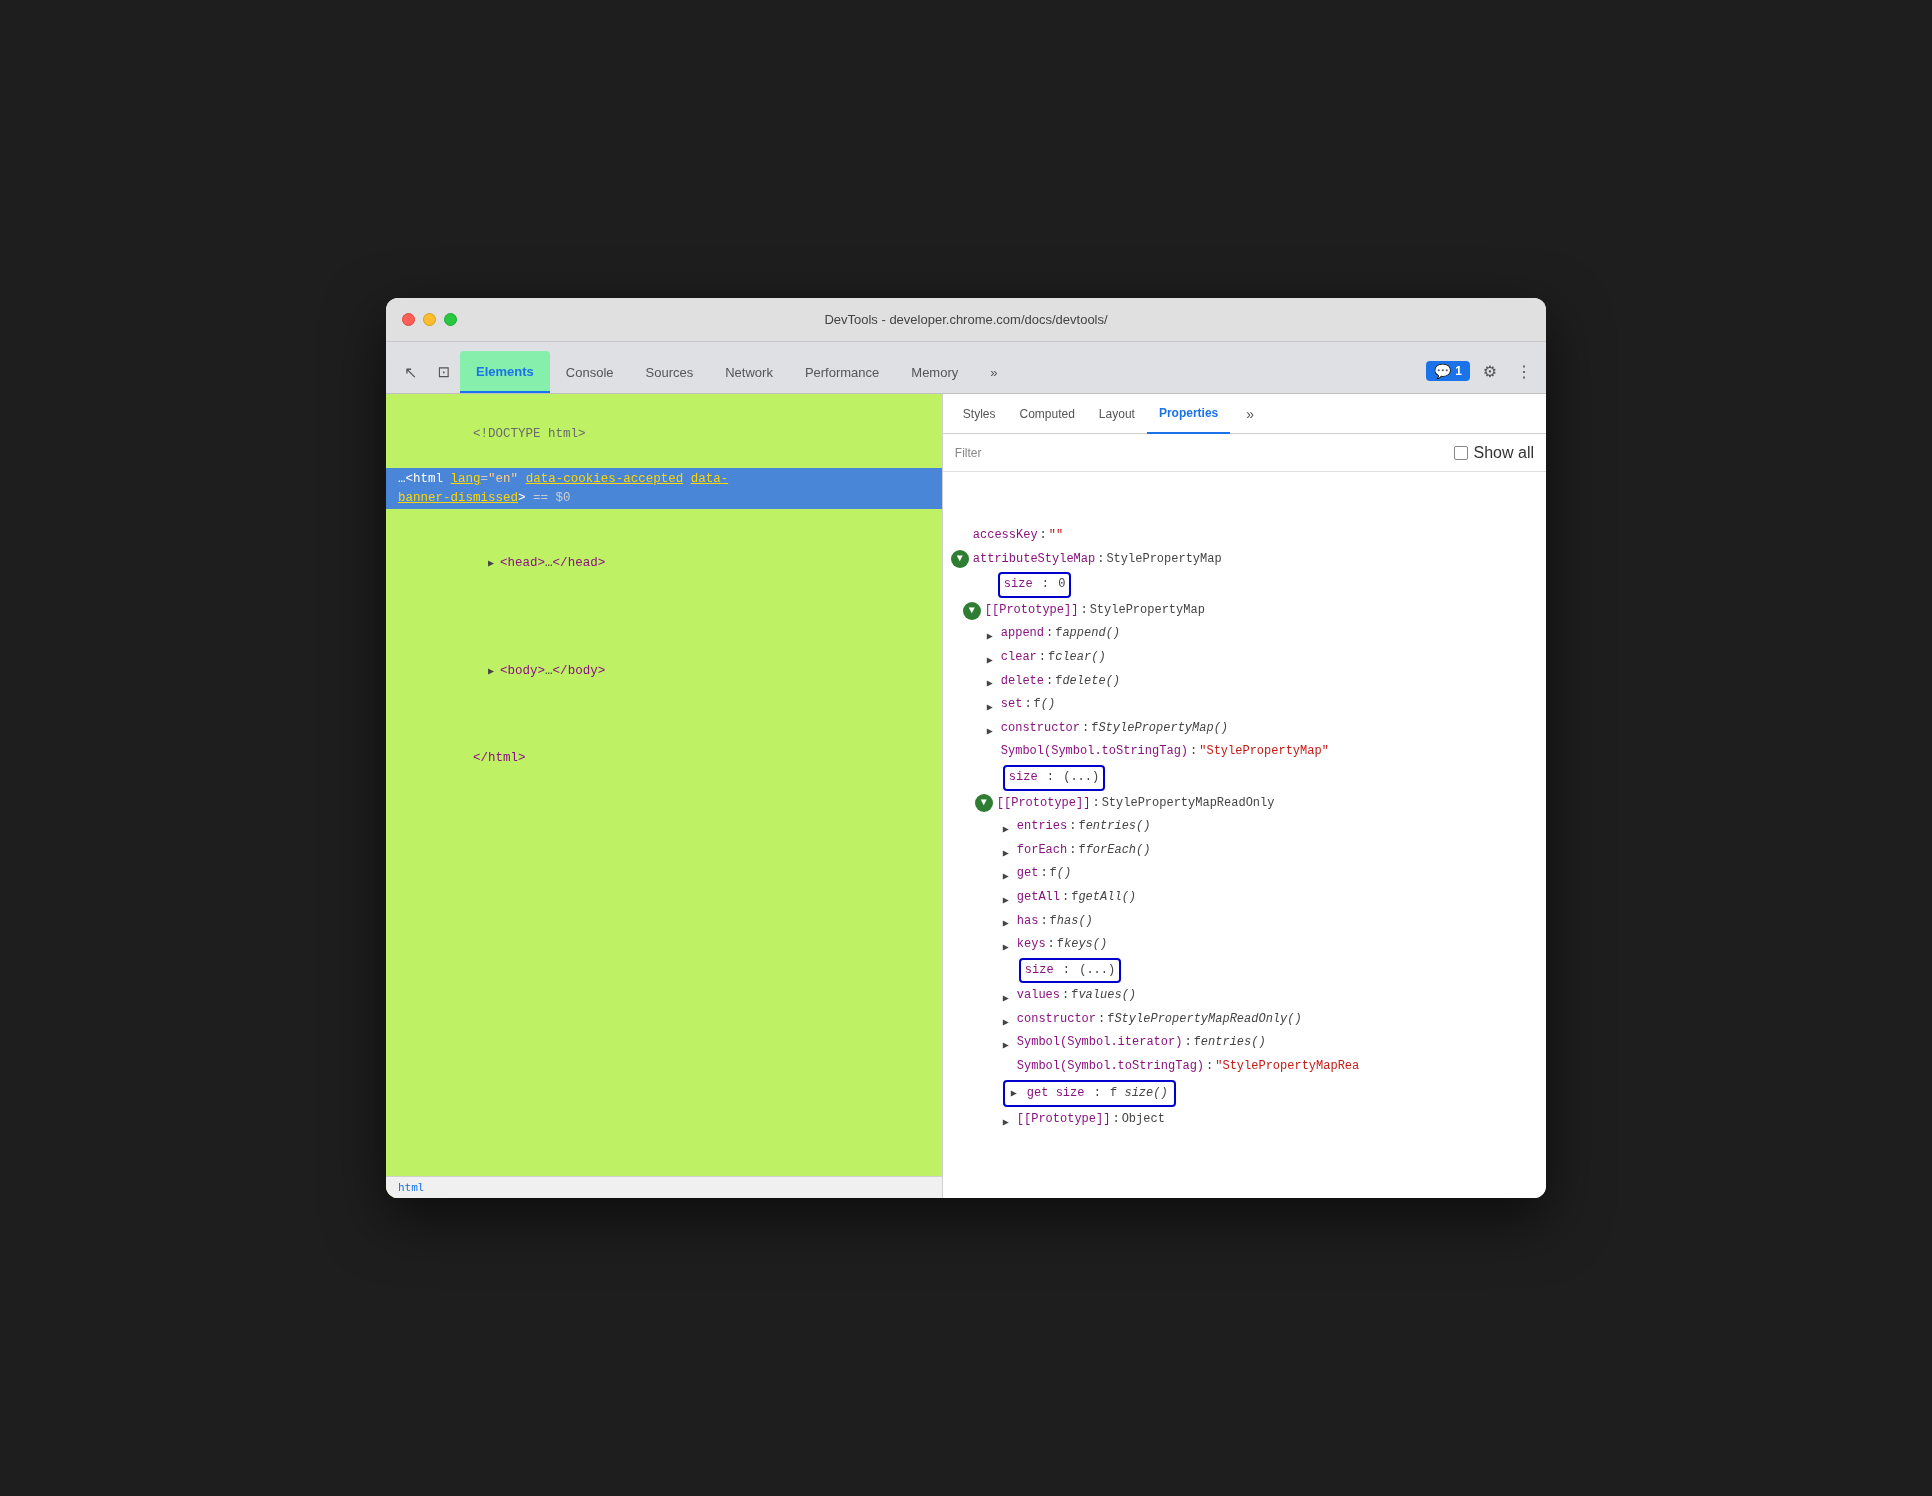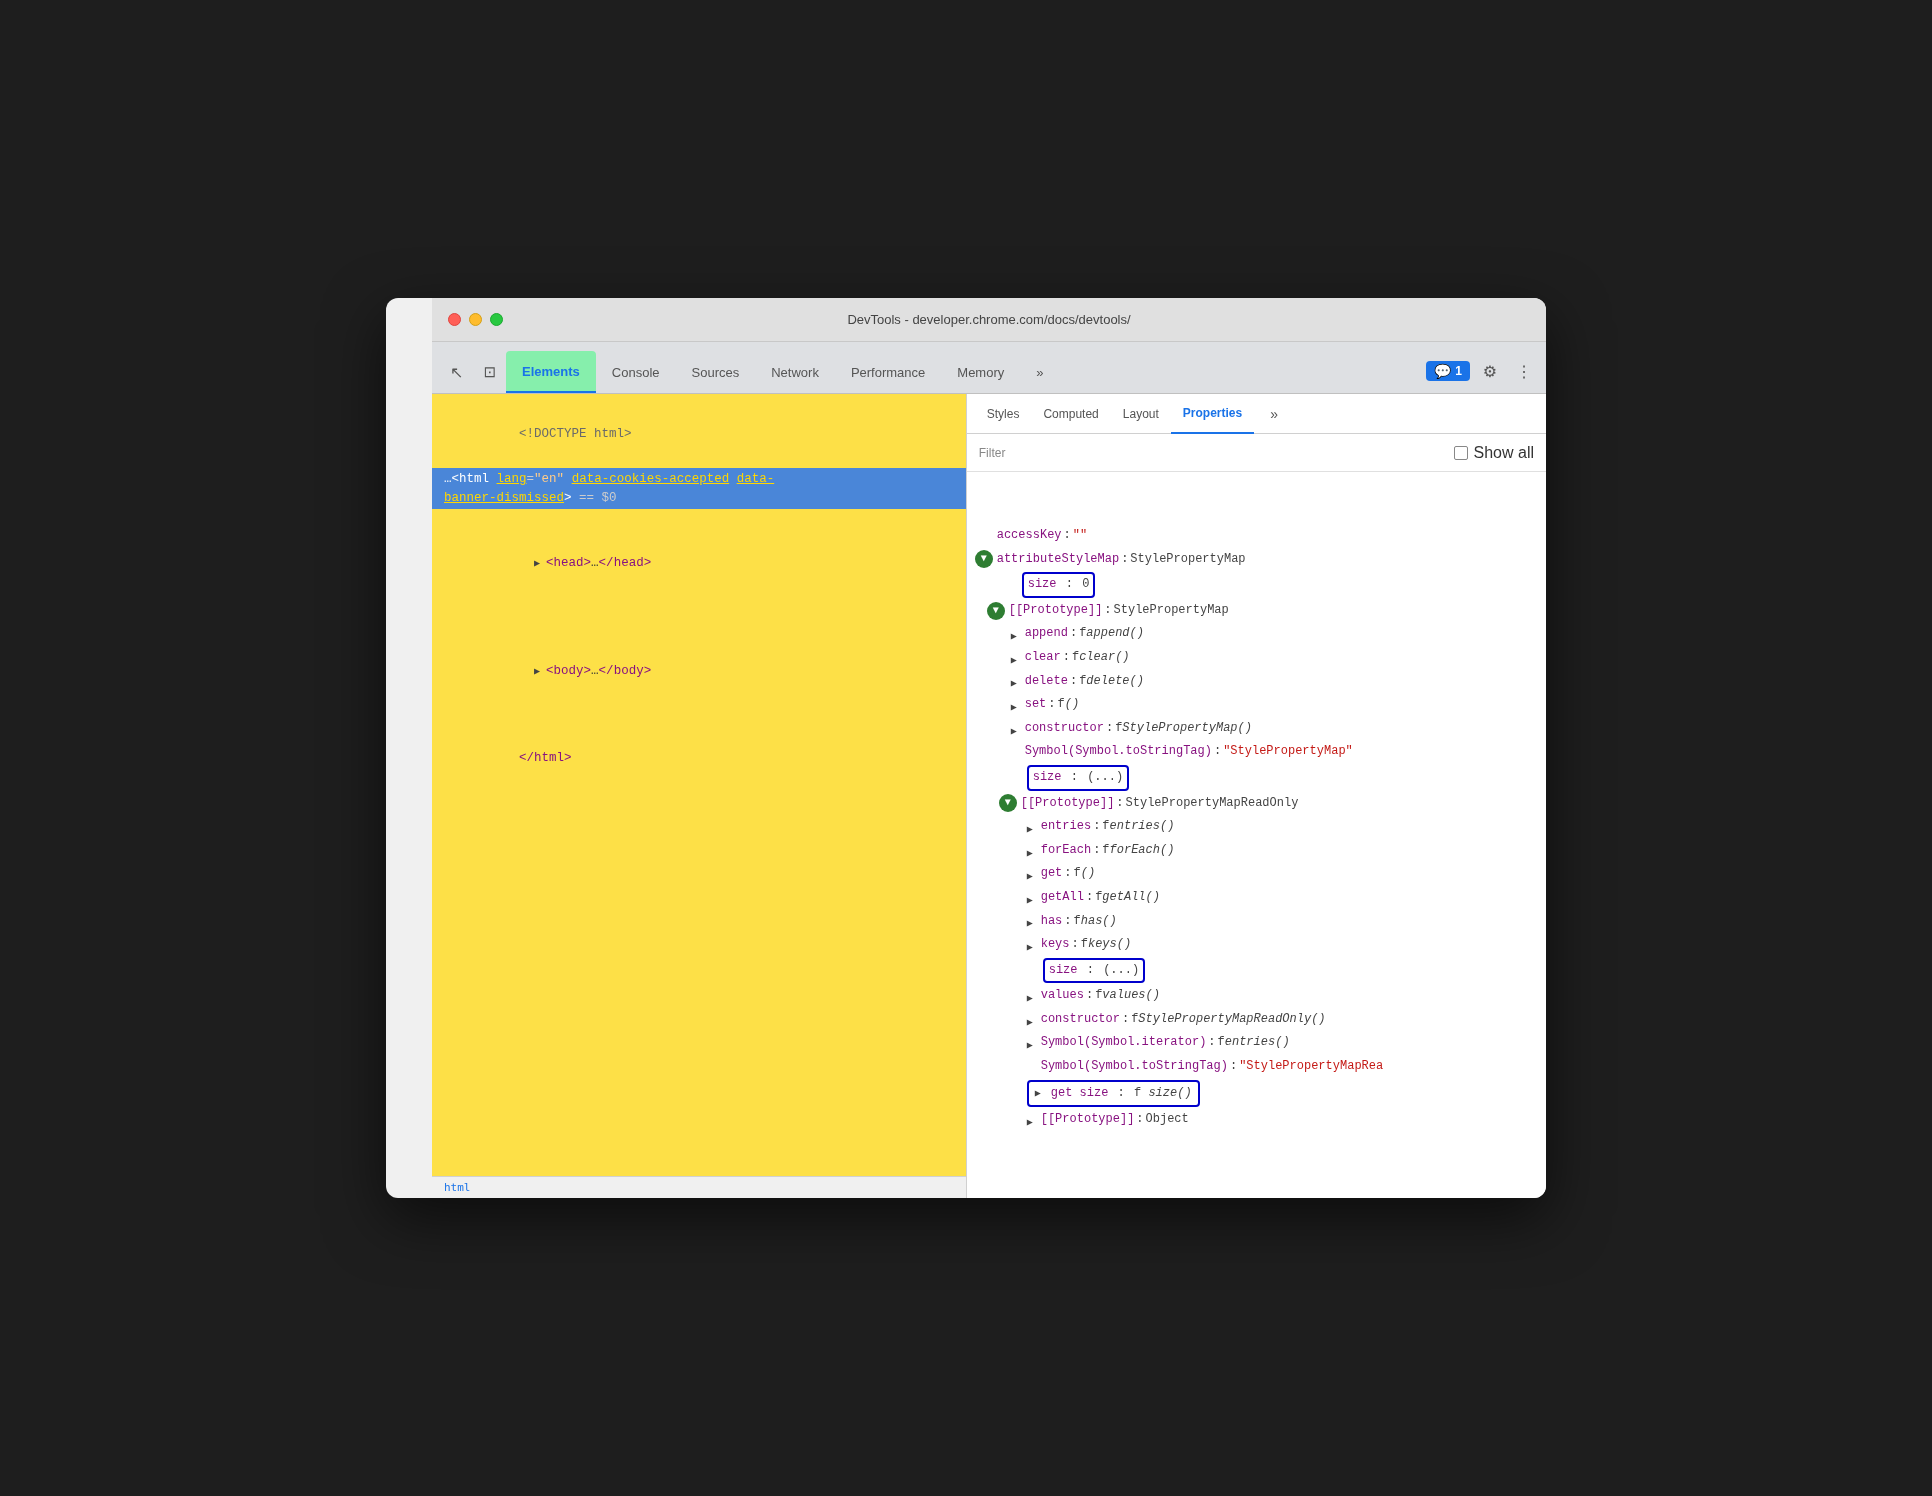--- a/index.html
+++ b/index.html
@@ -15,21 +15,20 @@
 
     .window {
       width: 1160px;
       height: 900px;
       background: #f0f0f0;
       border-radius: 12px;
       overflow: hidden;
       box-shadow: 0 20px 60px rgba(0,0,0,0.6);
       display: flex;
       flex-direction: column;
-      padding-left: 46px;
     }
 
     
     .titlebar {
       background: #e0e0e0;
       height: 44px;
       display: flex;
       align-items: center;
       padding: 0 16px;
       position: relative;
@@ -127,21 +126,21 @@
     
     .main-content {
       display: flex;
       flex: 1;
       overflow: hidden;
     }
 
     
     .elements-panel {
       width: 48%;
-      background: #fde047;
+      background: #bef264;
       border-right: 1px solid #d0d0d0;
       display: flex;
       flex-direction: column;
       overflow: hidden;
     }
 
     .elements-tree {
       flex: 1;
       padding: 8px 0;
       overflow-y: auto;

